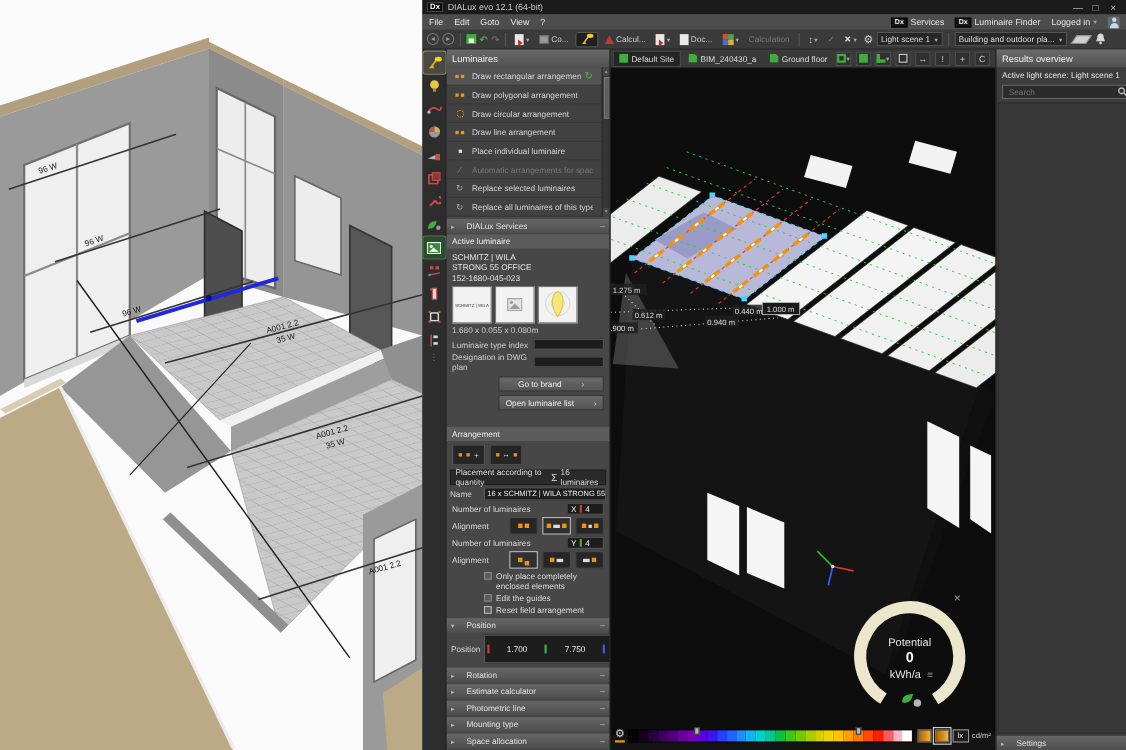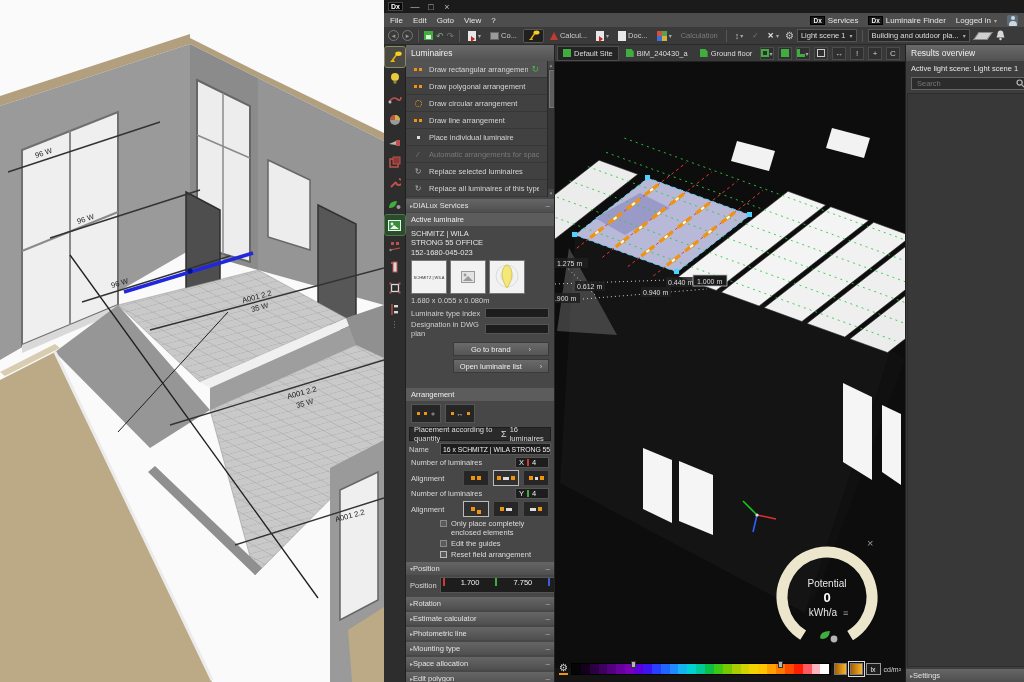--- a/index.html
+++ b/index.html
@@ -48,21 +48,21 @@
   
   .mainrow{flex:1;display:flex;min-height:0;}
   
   .iconstrip{width:22px;background:#2d2d2d;border-right:1px solid #1f1f1f;display:flex;flex-direction:column;align-items:center;padding-top:2px;gap:1px;flex:none;}
   .istool{width:20px;height:20px;display:flex;align-items:center;justify-content:center;border-radius:2px;}
   .istool.sel{background:#4a4a42;outline:1px solid #8a8a6a;}
   .istool.selg{background:#2f4a2f;outline:1px solid #4a7a4a;}
   
   .panel{width:149px;background:#474747;color:#d8d8d8;font-size:7.5px;display:flex;flex-direction:column;flex:none;overflow:hidden;border-right:1px solid #222;}
   .p-header{height:16px;background:linear-gradient(#6a6a6a,#515151);color:#efefef;font-size:8.5px;display:flex;align-items:center;padding:0 5px;flex:none;}
-  .sec-hd{height:13px;background:linear-gradient(#666,#4e4e4e);display:flex;align-items:center;padding:0 4px;gap:0;color:#e2e2e2;margin-top:2px;flex:none;}
+  .sec-hd{height:13px;background:linear-gradient(#666,#4e4e4e);display:flex;align-items:center;padding:0 4px;gap:11px;color:#e2e2e2;margin-top:2px;flex:none;}
   .sec-hd .ar{font-size:6px;color:#bbb;}
   .sec-hd .dash{margin-left:auto;color:#bbb;font-size:8px;}
   .sub-hd{height:13px;background:#5c5c5c;display:flex;align-items:center;padding:0 5px;color:#eee;margin-top:1px;flex:none;}
   .tools-wrap{position:relative;flex:none;}
   .tool-item{height:17px;display:flex;align-items:center;gap:3px;padding:0 8px 0 4px;background:#414141;border-bottom:1px solid #373737;color:#d5d5d5;}
   .tool-item.sel{background:#535353;}
   .tool-item.dis{color:#787878;}
   .ti-ic{width:16px;flex:none;display:flex;align-items:center;justify-content:center;}
   .ti-lb{flex:1;white-space:nowrap;overflow:hidden;}
   .ti-r{color:#46b946;font-size:9px;}
@@ -101,21 +101,21 @@
   .alrow label{flex:1;padding-top:4px;}
   .albtn{width:26px;height:16px;background:#262626;border:1px solid #4a4a4a;display:flex;align-items:center;justify-content:center;gap:2px;}
   .albtn.sel{border-color:#bbb;background:#303030;}
   .albtn b{width:4px;height:4px;background:#ef9410;display:inline-block;}
   .albtn i{width:6px;height:3px;background:#ddd;display:inline-block;}
   .optrow{display:flex;align-items:flex-start;gap:4px;padding:1px 5px 1px 34px;flex:none;}
   .cbx{width:7px;height:7px;background:#5a5a5a;border:1px solid #8a8a8a;flex:none;margin-top:1px;}
   .optrow span{line-height:1.2;color:#dcdcdc;}
   .posrow{display:flex;align-items:center;gap:3px;padding:2px 4px;flex:none;}
   .posrow label{flex:1;}
-  .posvals{display:flex;background:#1d1d1d;border:1px solid #555;height:16px;padding:0 2px;gap:16px;color:#eee;}
+  .posvals{display:flex;align-items:center;background:#1d1d1d;border:1px solid #555;height:26px;padding:0 2px;gap:16px;color:#eee;}
   .posvals .cbar{height:8px;}
   .unitbox{background:#3a3a3a;border:1px solid #555;height:12px;padding:0 2px;display:flex;align-items:center;color:#ddd;}
   
   .viewport-col{width:350px;display:flex;flex-direction:column;flex:none;background:#141414;}
   .vtabs{height:17px;background:#393939;border-bottom:1px solid #222;display:flex;align-items:center;font-size:7.5px;color:#ddd;padding:0 2px;gap:2px;flex:none;}
   .vtab{display:flex;align-items:center;gap:3px;padding:0 5px;height:15px;text-align:center;}
   .vtab.active{background:#242424;border:1px solid #4c4c4c;}
   .bld-ic{width:8px;height:8px;background:#3fae3f;display:inline-block;}
   .bld-ic.doc{background:#3fae3f;clip-path:polygon(0 0,70% 0,100% 30%,100% 100%,0 100%);}
   .vtools{margin-left:auto;display:flex;align-items:center;gap:4px;padding-right:3px;}
@@ -232,20 +232,21 @@
 
       <line x1="124" y1="292" x2="253" y2="253" stroke="#2127dd" stroke-width="3.6"></line>
       <circle cx="190" cy="271" r="2.6" fill="#001189"></circle>
     </svg>
   </div>
 
   <div id="dlx">
 
     <div class="titlebar">
       <span class="dx-logo">Dx</span>
+      <span class="tb-title">DIALux evo 12.1  (64-bit)</span>
       <span class="win-btn">—</span>
       <span class="win-btn">□</span>
       <span class="win-btn">×</span>
     </div>
 
     <div class="menubar">
       <span>File</span>
       <span>Edit</span>
       <span>Goto</span>
       <span>View</span>

